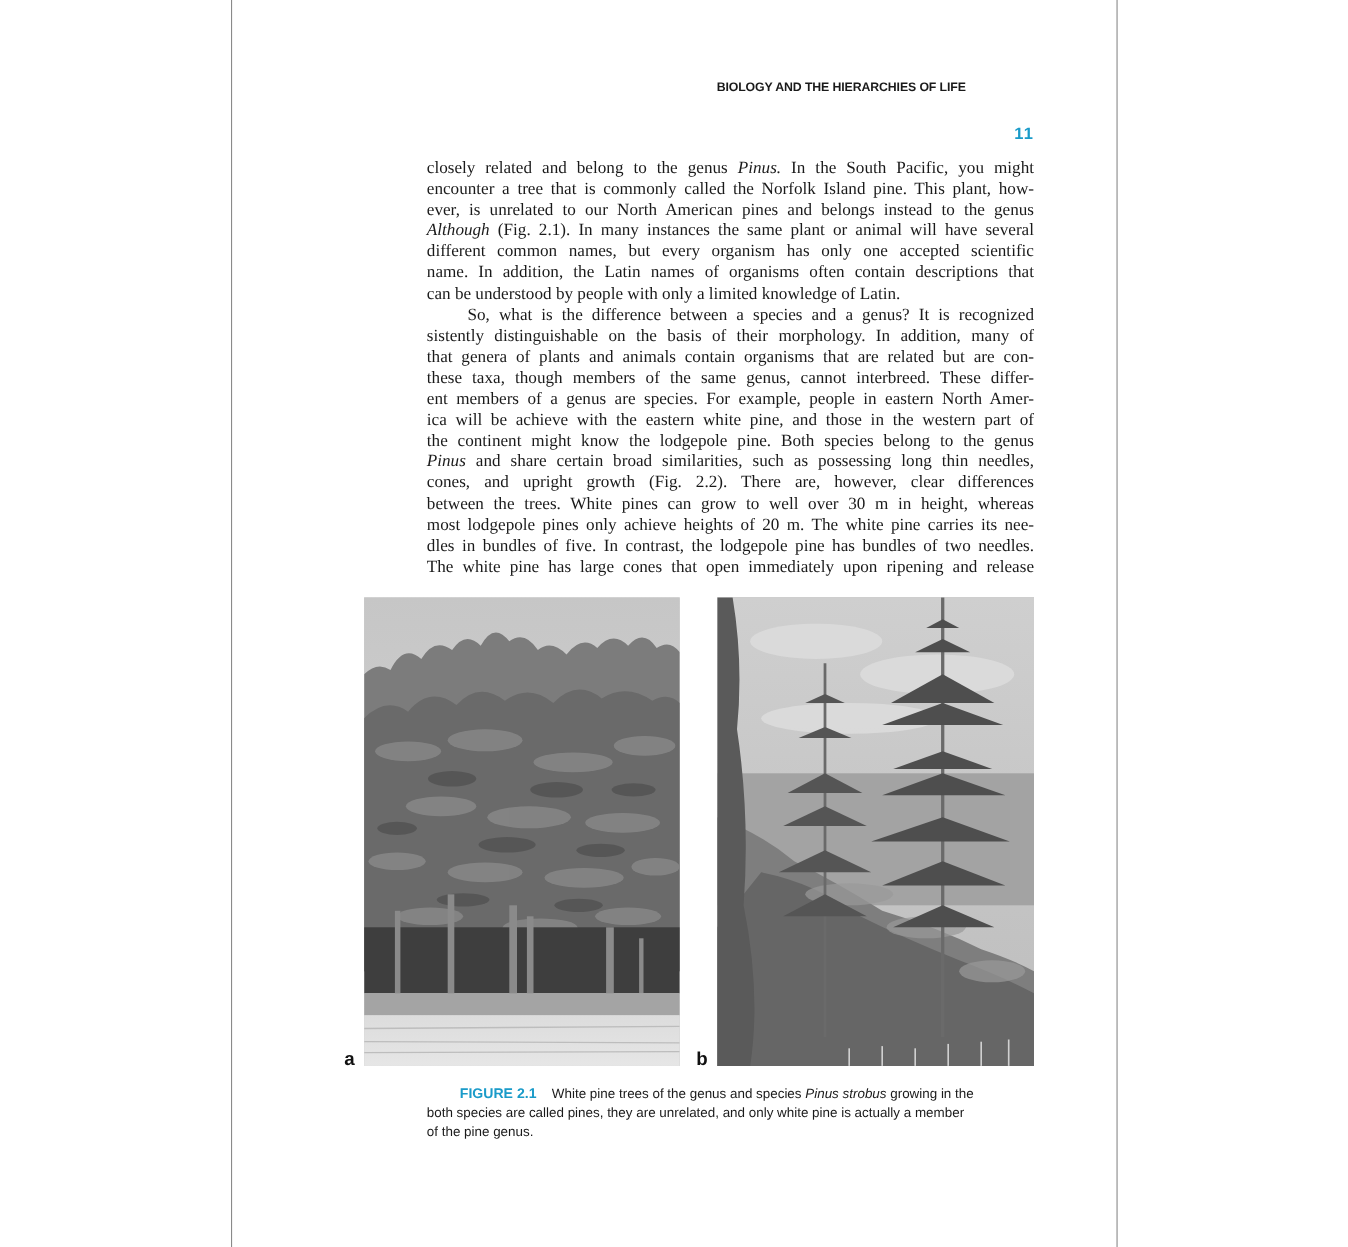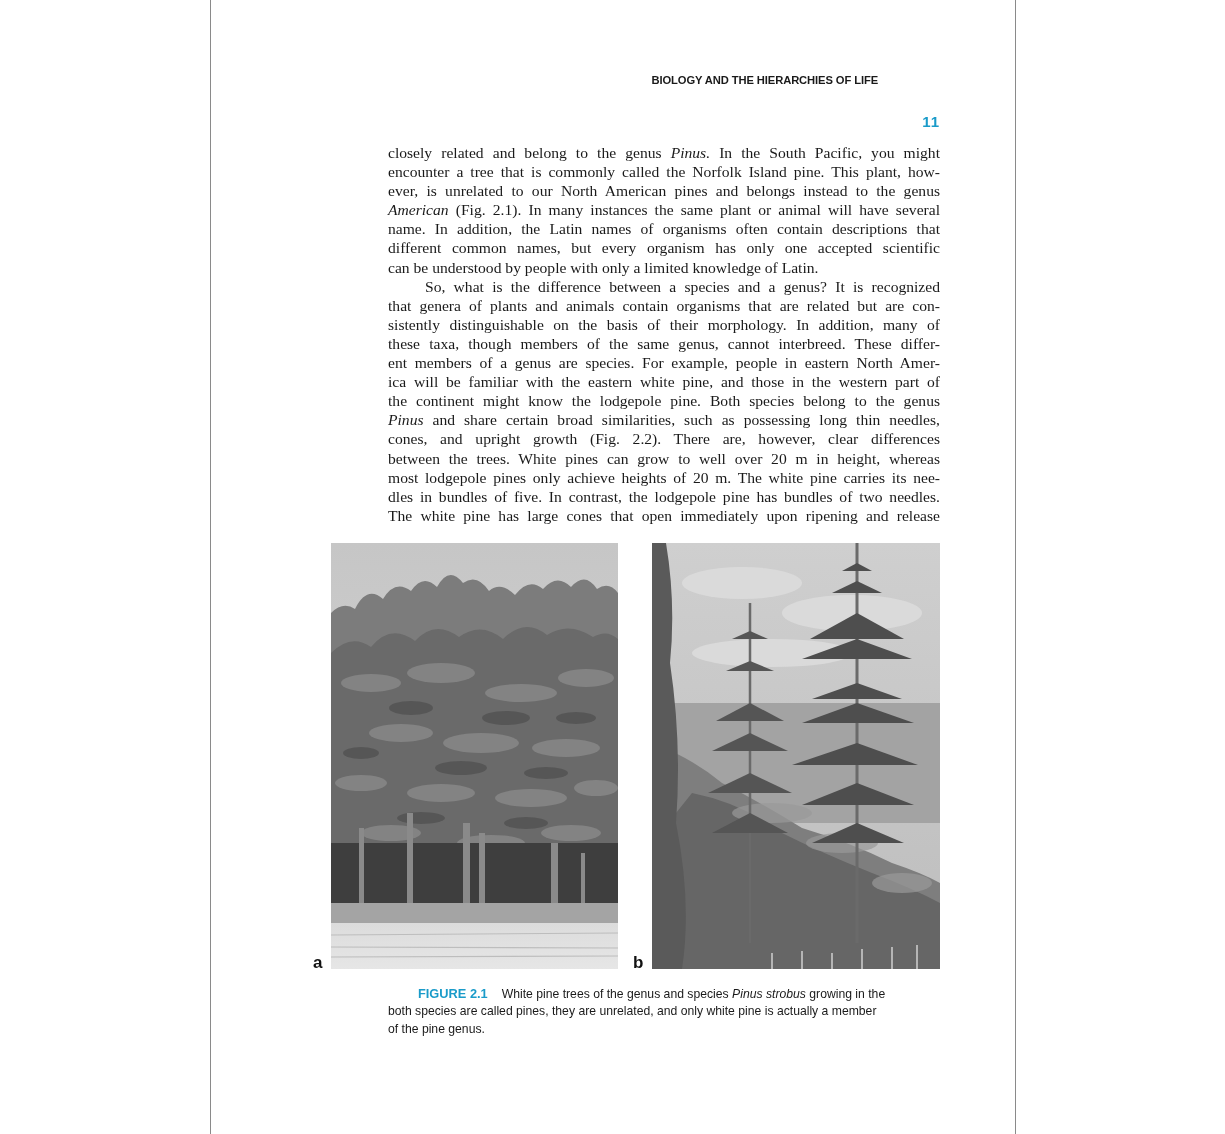--- a/index.html
+++ b/index.html
@@ -61,36 +61,36 @@
 <div class="running-head">
   <span class="running-title">BIOLOGY AND THE HIERARCHIES OF LIFE</span>
   <span class="page-number">11</span>
 </div>
 
 <div class="body-text">
   <div id="para1">
       <span class="line"><span>closely related and belong to the genus </span><i>Pinus.</i><span> In the South Pacific, you might</span></span>
       <span class="line"><span>encounter a tree that is commonly called the Norfolk Island pine. This plant, how-</span></span>
       <span class="line"><span>ever, is unrelated to our North American pines and belongs instead to the genus</span></span>
-      <span class="line"><i>American</i><span> (Fig. 2.1). In many instances the same plant or animal will have several</span></span>
+      <span class="line"><i>Although</i><span> (Fig. 2.1). In many instances the same plant or animal will have several</span></span>
+      <span class="line"><span>different common names, but every organism has only one accepted scientific</span></span>
       <span class="line"><span>name. In addition, the Latin names of organisms often contain descriptions that</span></span>
-      <span class="line"><span>different common names, but every organism has only one accepted scientific</span></span>
       <span class="line last"><span>can be understood by people with only a limited knowledge of Latin.</span></span>
     </div>
   <div id="para2">
       <span class="line indent"><span>So, what is the difference between a species and a genus? It is recognized</span></span>
+      <span class="line"><span>sistently distinguishable on the basis of their morphology. In addition, many of</span></span>
       <span class="line"><span>that genera of plants and animals contain organisms that are related but are con-</span></span>
-      <span class="line"><span>sistently distinguishable on the basis of their morphology. In addition, many of</span></span>
       <span class="line"><span>these taxa, though members of the same genus, cannot interbreed. These differ-</span></span>
       <span class="line"><span>ent members of a genus are species. For example, people in eastern North Amer-</span></span>
-      <span class="line"><span>ica will be familiar with the eastern white pine, and those in the western part of</span></span>
+      <span class="line"><span>ica will be achieve with the eastern white pine, and those in the western part of</span></span>
       <span class="line"><span>the continent might know the lodgepole pine. Both species belong to the genus</span></span>
       <span class="line"><i>Pinus</i><span> and share certain broad similarities, such as possessing long thin needles,</span></span>
       <span class="line"><span>cones, and upright growth (Fig. 2.2). There are, however, clear differences</span></span>
-      <span class="line"><span>between the trees. White pines can grow to well over 20 m in height, whereas</span></span>
+      <span class="line"><span>between the trees. White pines can grow to well over 30 m in height, whereas</span></span>
       <span class="line"><span>most lodgepole pines only achieve heights of 20 m. The white pine carries its nee-</span></span>
       <span class="line"><span>dles in bundles of five. In contrast, the lodgepole pine has bundles of two needles.</span></span>
       <span class="line"><span>The white pine has large cones that open immediately upon ripening and release</span></span>
     </div>
 </div>
 
 <div class="figure-image" id="fig-a">
   <svg width="287" height="426" viewBox="0 0 287 426" xmlns="http://www.w3.org/2000/svg">
     <defs>
       <linearGradient id="skyA" x1="0" y1="0" x2="0" y2="1">

